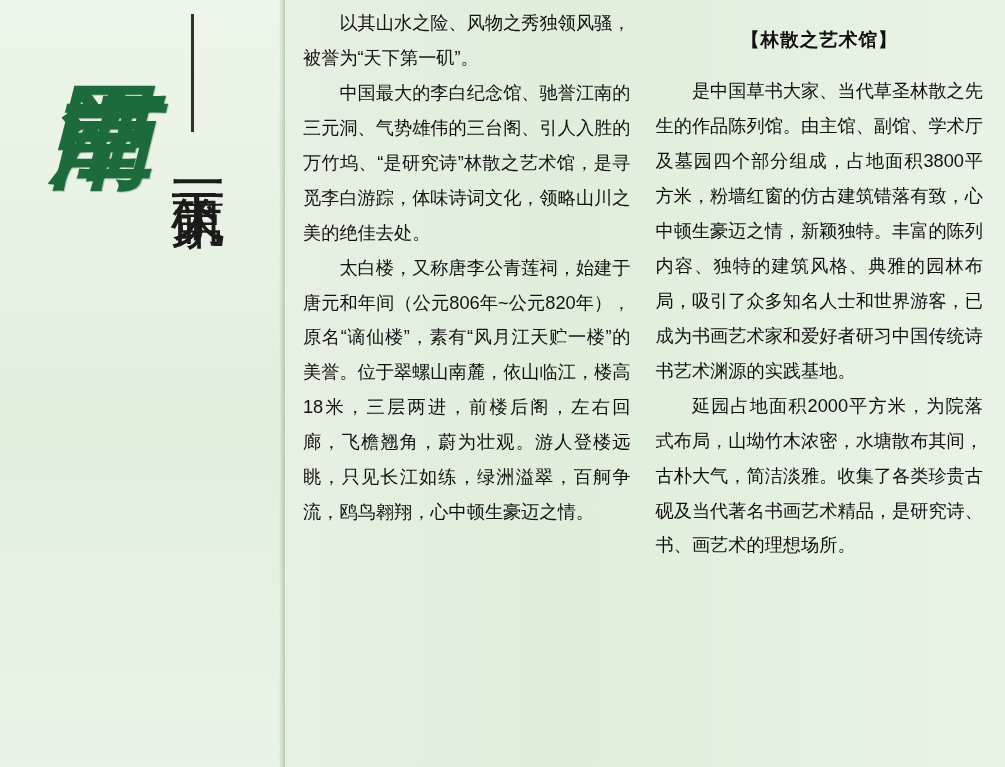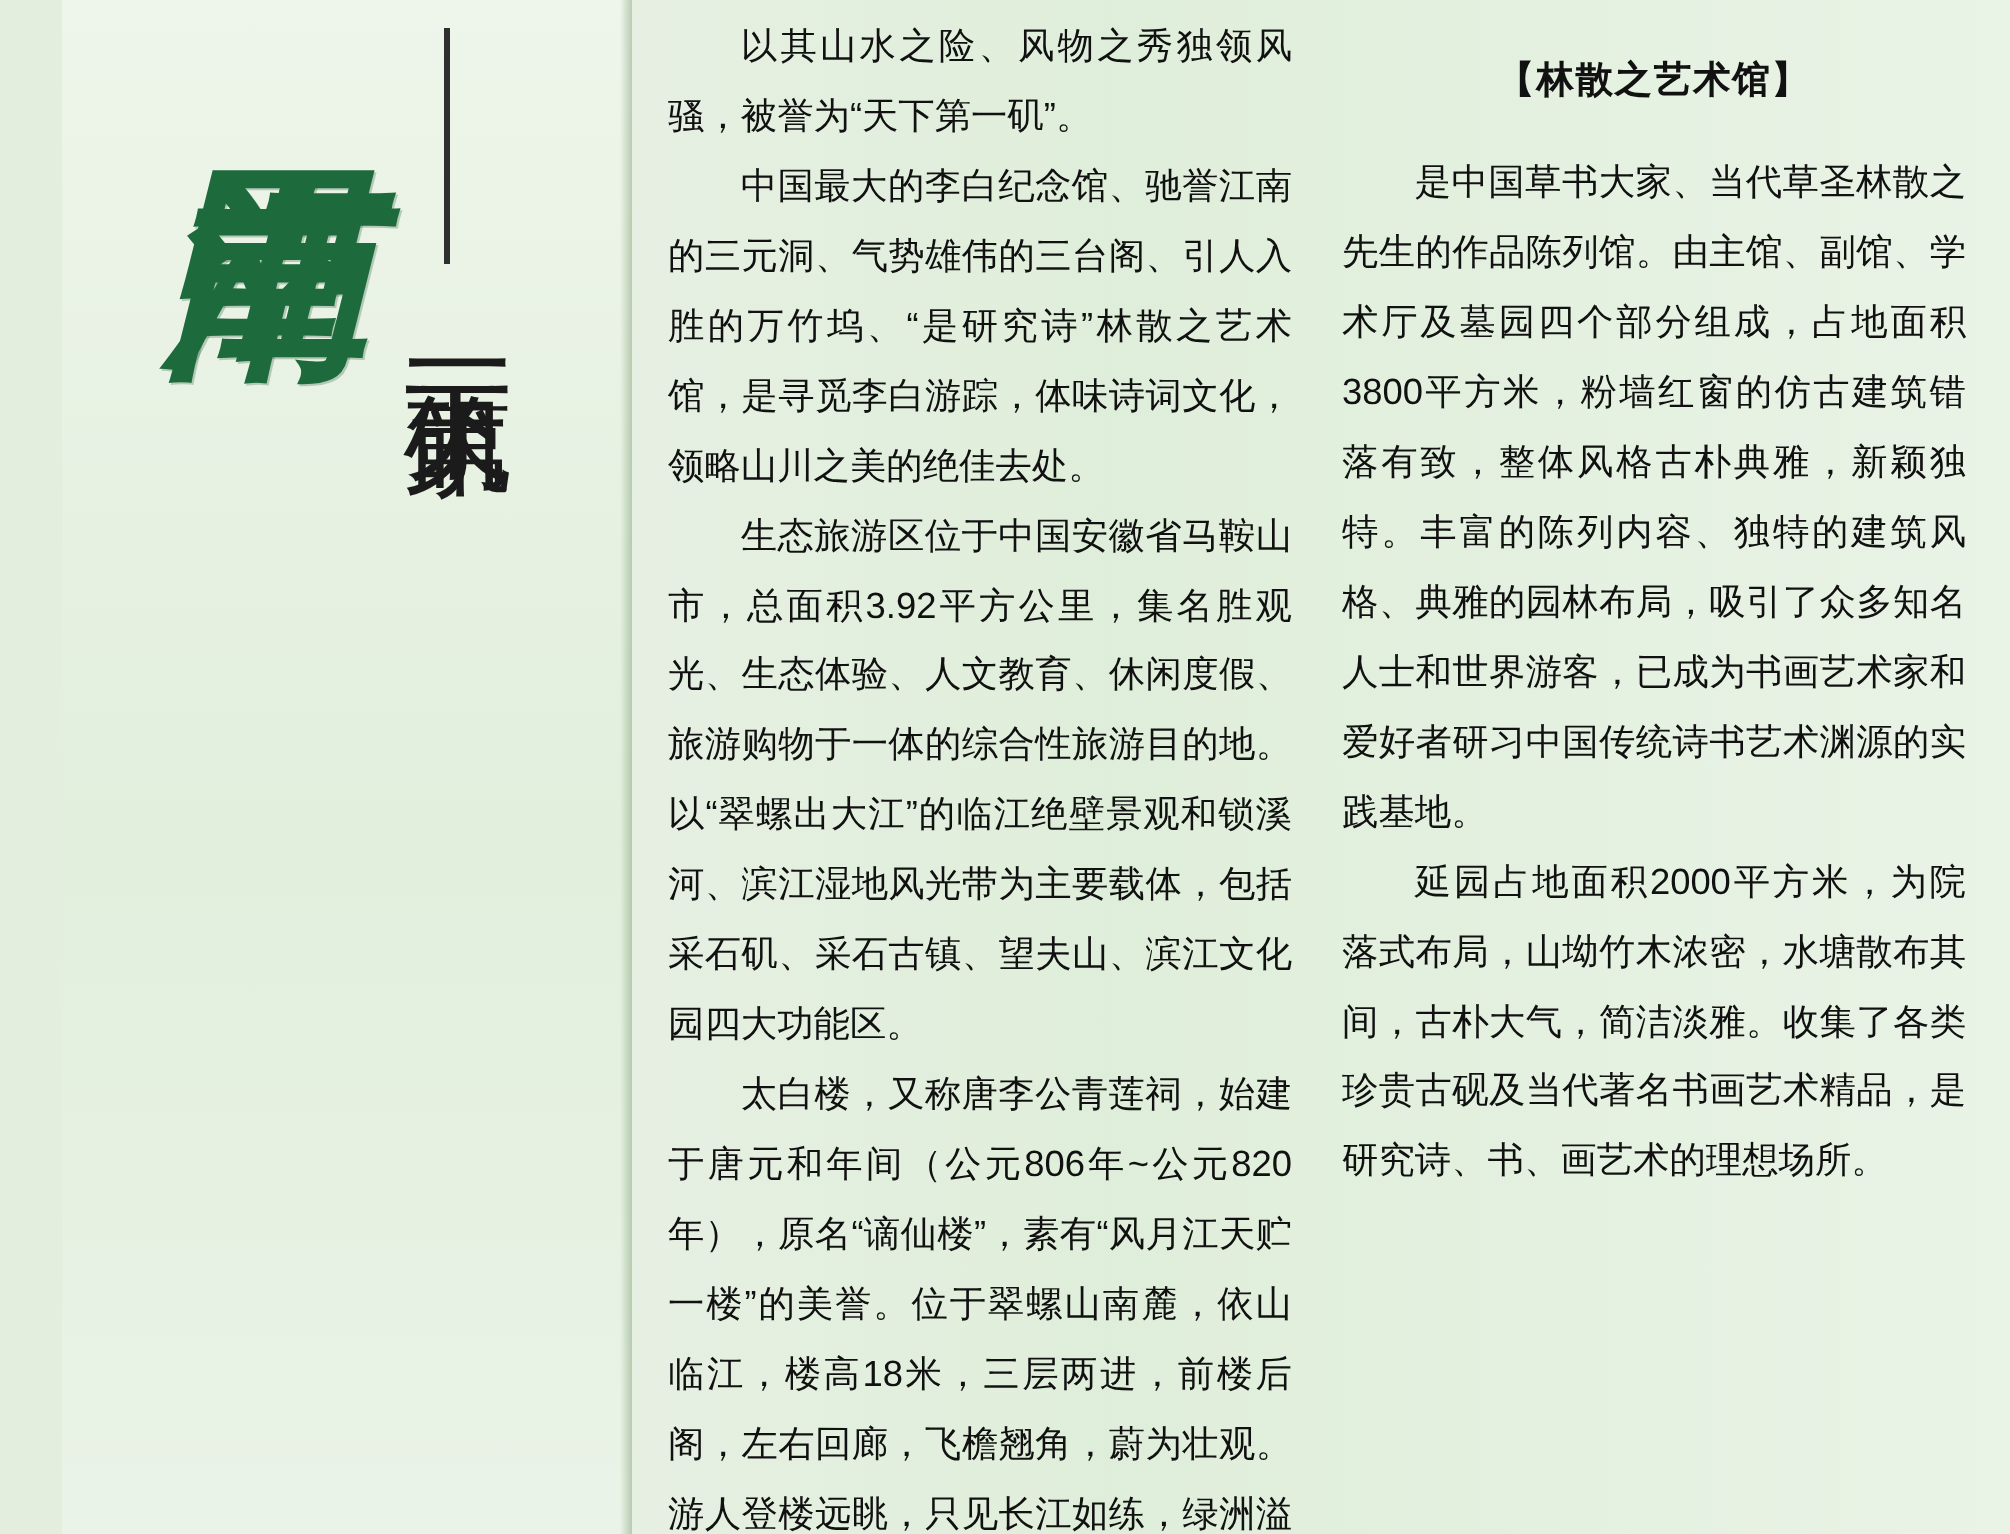--- a/index.html
+++ b/index.html
@@ -13,21 +13,20 @@
     font-family: "Liberation Sans", sans-serif;
     overflow: hidden;
   }
   .page {
     position: relative;
     width: 1005px;
     height: 767px;
     background: linear-gradient(to right, #e3eede 0%, #e7f0e3 30%, #dfeeda 55%, #e9f3e6 100%);
     display: flex;
     box-sizing: border-box;
-    padding-left: 31px;
   }
   
   .title-panel {
     position: relative;
     width: 285px;
     flex: 0 0 285px;
     background: linear-gradient(to bottom, #eef5ea, #e2efdd 55%, #eaf3e7);
     box-sizing: border-box;
   }
   .brush-title {
@@ -119,24 +118,23 @@
     <div class="rule-vert"></div>
     <div class="sub-title">天下第一矶</div>
     <div class="panel-edge"></div>
   </div>
 
   <div class="columns">
 
     <div class="col mid">
       <p class="p">以其山水之险、风物之秀独领风骚，被誉为“天下第一矶”。</p>
       <p class="p">中国最大的李白纪念馆、驰誉江南的三元洞、气势雄伟的三台阁、引人入胜的万竹坞、“是研究诗”林散之艺术馆，是寻觅李白游踪，体味诗词文化，领略山川之美的绝佳去处。</p>
-      <p class="p">生态旅游区位于中国安徽省马鞍山市，总面积3.92平方公里，集名胜观光、生态体验、人文教育、休闲度假、旅游购物于一体的综合性旅游目的地。以“翠螺出大江”的临江绝壁景观和锁溪河、滨江湿地风光带为主要载体，包括采石矶、采石古镇、望夫山、滨江文化园四大功能区。</p>
       <p class="p">太白楼，又称唐李公青莲祠，始建于唐元和年间（公元806年~公元820年），原名“谪仙楼”，素有“风月江天贮一楼”的美誉。位于翠螺山南麓，依山临江，楼高18米，三层两进，前楼后阁，左右回廊，飞檐翘角，蔚为壮观。游人登楼远眺，只见长江如练，绿洲溢翠，百舸争流，鸥鸟翱翔，心中顿生豪迈之情。</p>
     </div>
 
     <div class="col right">
       <p class="heading">【林散之艺术馆】</p>
-      <p class="p">是中国草书大家、当代草圣林散之先生的作品陈列馆。由主馆、副馆、学术厅及墓园四个部分组成，占地面积3800平方米，粉墙红窗的仿古建筑错落有致，整体风格古朴典雅，新颖独特。丰富的陈列内容、独特的建筑风格、典雅的园林布局，吸引了众多知名人士和世界游客，已成为书画艺术家和爱好者研习中国传统诗书艺术渊源的实践基地。</p>
+      <p class="p">是中国草书大家、当代草圣林散之先生的作品陈列馆。由主馆、副馆、学术厅及墓园四个部分组成，占地面积3800平方米，粉墙红窗的仿古建筑错落有致，心中顿生豪迈之情，新颖独特。丰富的陈列内容、独特的建筑风格、典雅的园林布局，吸引了众多知名人士和世界游客，已成为书画艺术家和爱好者研习中国传统诗书艺术渊源的实践基地。</p>
       <p class="p">延园占地面积2000平方米，为院落式布局，山坳竹木浓密，水塘散布其间，古朴大气，简洁淡雅。收集了各类珍贵古砚及当代著名书画艺术精品，是研究诗、书、画艺术的理想场所。</p>
     </div>
 
   </div>
 </div>
 
 </body></html>

